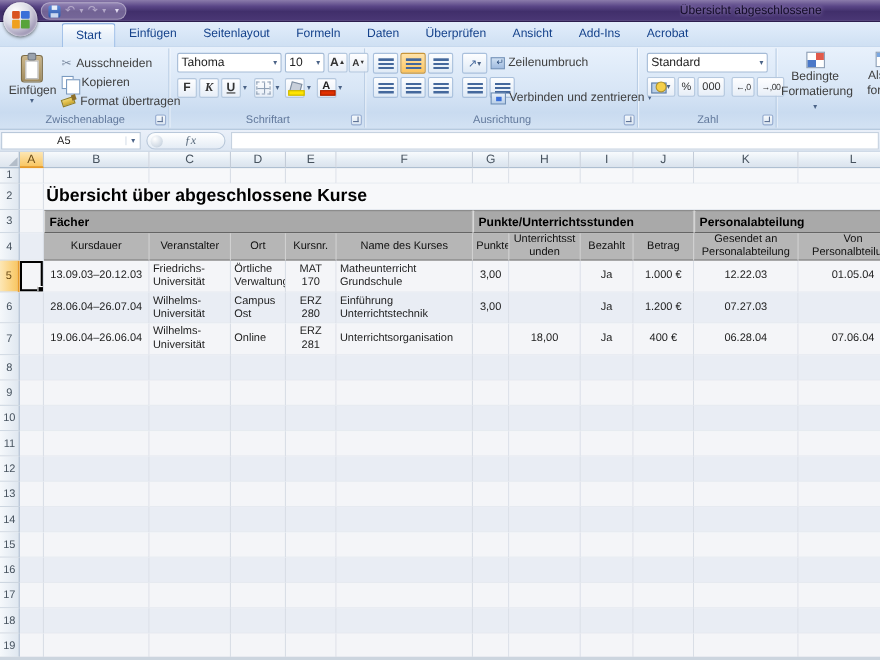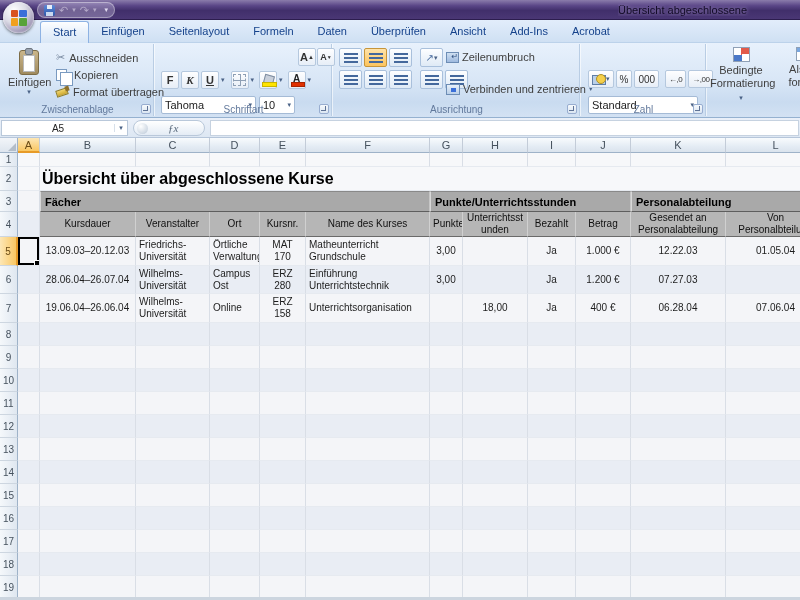--- a/index.html
+++ b/index.html
@@ -30,21 +30,21 @@
   .orb-logo i { border-radius:1px; }
   .orb-logo i:nth-child(1){ background:#d9531f; } .orb-logo i:nth-child(2){ background:#3a6fd8; }
   .orb-logo i:nth-child(3){ background:#f0a01e; } .orb-logo i:nth-child(4){ background:#57a33a; }
 
   
   .tabsrow { position:absolute; top:20px; left:0; width:800px; height:23px;
     background:linear-gradient(#e2edfb,#cfe0f3); border-bottom:1px solid #bcd2ea; }
   .tabs { position:absolute; left:40px; top:1px; display:flex; height:22px; }
   .tab { padding:0 12px; line-height:21px; font-size:11px; color:#15428b; cursor:default; }
   .tab.active { background:linear-gradient(#fdfeff,#eaf2fb 45%, #d9e7f7); border:1px solid #8db2e3;
-    border-bottom:none; border-radius:3px 3px 0 0; color:#15428b; }
+    border-bottom:none; border-radius:3px 3px 0 0; color:#15428b;margin-left:16px; }
 
   
   .ribbon { position:absolute; top:43px; left:0; width:800px; height:75px;
     background:linear-gradient(#e8f1fc, #d8e6f6 52%, #c9dbf0 80%, #d3e2f3);
     border-bottom:1px solid #95b1d0; }
   .grp { position:absolute; top:1px; bottom:1px; border-right:1px solid #b9cde4; box-shadow:1px 0 0 rgba(255,255,255,.6); }
   .glabel { position:absolute; bottom:1px; left:0; right:0; text-align:center; font-size:10px; color:#62799c; }
   .dlaunch { position:absolute; right:2px; bottom:2px; width:10px; height:10px; border:1px solid #98add0;
     border-radius:2px; background:linear-gradient(#f6f9fc,#dbe6f2); }
   .dlaunch::after { content:""; position:absolute; right:2px; bottom:2px; width:4px; height:4px;
@@ -66,21 +66,21 @@
   .clipcol { position:absolute; left:52px; top:5px; }
   .scis { color:#7d8da3; font-size:11px; }
   .copyic { width:11px; height:12px; border:1px solid #7a9ac0; background:#fff; position:relative; margin-right:3px; }
   .copyic::after { content:""; position:absolute; top:2px; left:3px; width:11px; height:12px; border:1px solid #7a9ac0; background:#fff; }
   .fpic { width:13px; height:12px; position:relative; }
   .fpic::before { content:""; position:absolute; left:0; top:3px; width:10px; height:5px;
     background:linear-gradient(#f3d569,#caa62e); border:1px solid #927d22; transform:rotate(-18deg); }
   .fpic::after { content:""; position:absolute; right:0; top:0; width:4px; height:5px; background:#8d6f2a; transform:rotate(-18deg); }
 
   .combo { position:absolute; display:flex; align-items:center; justify-content:space-between;
-    background:#fff; border:1px solid #a5bbd6; height:18px; font-size:11px; color:#222; padding:0 3px; border-radius:2px;margin-top:48px; }
+    background:#fff; border:1px solid #a5bbd6; height:18px; font-size:11px; color:#222; padding:0 3px; border-radius:2px; }
   .combo .dd { font-size:7px; color:#4a6286; margin-left:3px; }
   .fbtn { min-width:18px; height:18px; border:1px solid #b5c8de; border-radius:2px;
     background:linear-gradient(#fefeff,#e7eef7); font-size:11px; color:#333;
     display:inline-flex; align-items:center; justify-content:center; }
   .fontrow2 { position:absolute; left:5px; top:27px; display:flex; gap:2px; align-items:center; }
   .grow-a { font-weight:bold; } .grow-a sup { font-size:6px; }
   .it { font-style:italic; font-family:"Liberation Serif", serif; font-weight:bold; }
   .un { text-decoration:underline; font-weight:bold; }
   .bordic { width:13px; height:12px; border:1px dashed #8fa0b5; position:relative; }
   .bordic::before { content:""; position:absolute; left:50%; top:0; bottom:0; width:1px; background:#8fa0b5; }
@@ -465,21 +465,21 @@
         <td class="ctr">1.200 €</td>
         <td class="ctr">07.27.03</td>
         <td class="ctr"></td>
       </tr>
       <tr class="rw7 b0">
         <th class="rh">7</th>
         <td></td>
         <td class="ctr">19.06.04–26.06.04</td>
         <td class="lft">Wilhelms-Universität</td>
         <td class="lft">Online</td>
-        <td class="ctr">ERZ 158</td>
+        <td class="ctr">ERZ 281</td>
         <td class="lft">Unterrichtsorganisation</td>
         <td class="ctr"></td>
         <td class="ctr">18,00</td>
         <td class="ctr">Ja</td>
         <td class="ctr">400 €</td>
         <td class="ctr">06.28.04</td>
         <td class="ctr">07.06.04</td>
       </tr>
     <tr class="gen b1">
           <th class="rh">8</th>

